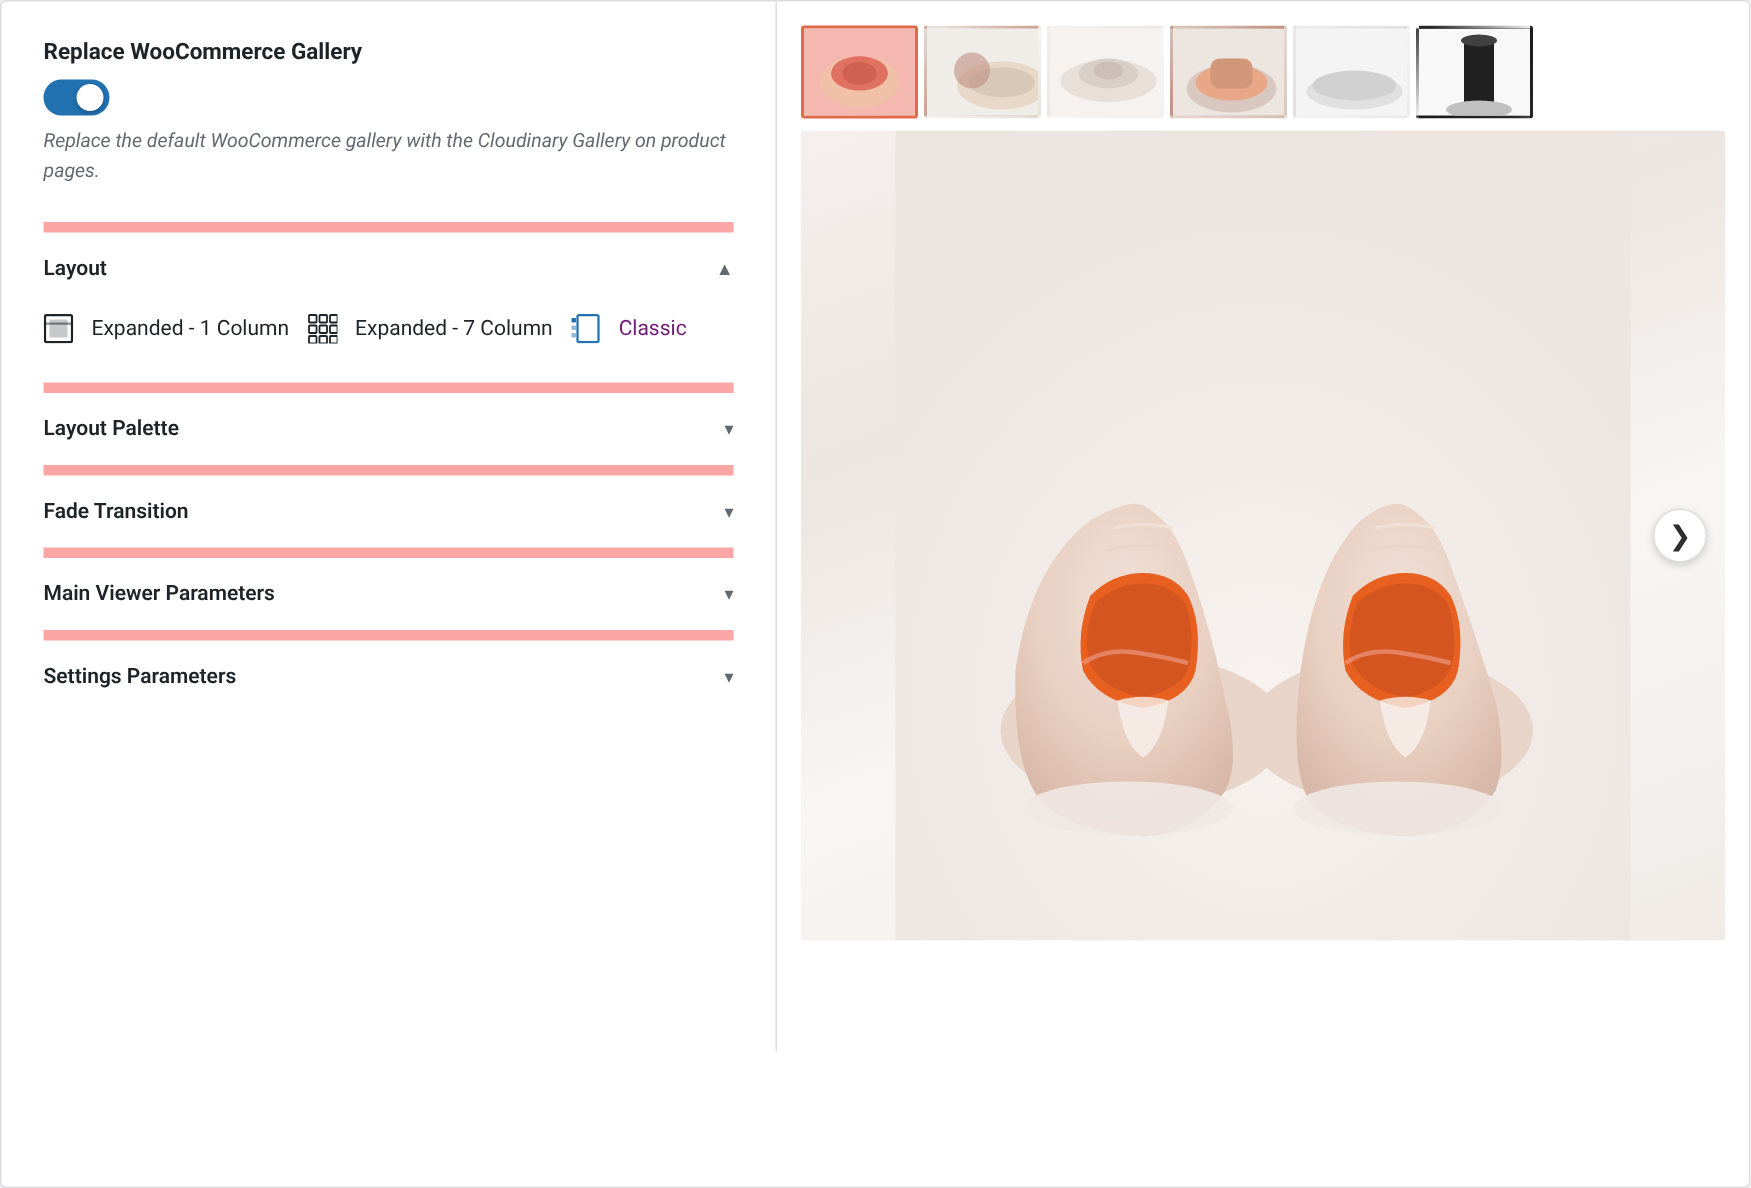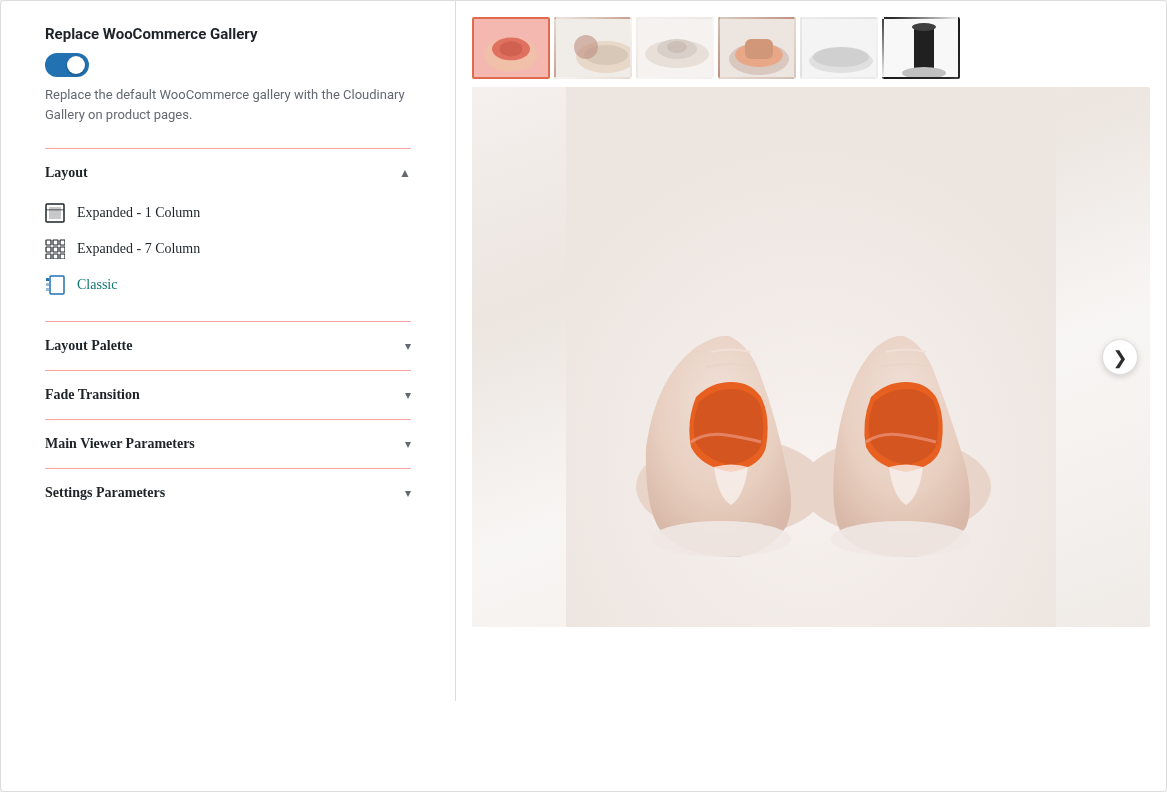--- a/index.html
+++ b/index.html
@@ -27,23 +27,23 @@
       font-weight: 600;
       color: #1d2327;
     }
     .page-content {
       display: flex;
       flex-direction: row;
       padding: 0;
       min-height: 700px;
     }
     .left-panel {
-      width: 455px;
+      width: 517px;
       flex-shrink: 0;
-      padding: 24px 44px;
+      padding: 24px 28px;
       border-right: 1px solid #dcdcde;
     }
     .right-panel {
       flex: 1;
       padding: 16px;
       background: #fff;
     }
     .section-title {
       font-size: 15px;
       font-weight: 700;
@@ -78,25 +78,25 @@
       height: 18px;
       background: #fff;
       border-radius: 50%;
       box-shadow: 0 1px 3px rgba(0,0,0,0.3);
     }
     .toggle-desc {
       color: #646970;
       font-size: 13px;
       margin-bottom: 24px;
       line-height: 1.5;
+      font-style: italic;
     }
     .accordion-section {
-      border-top: 1px solid #fca5a5;
+      border-top: 7px solid #fca5a5;
       padding: 0;
-      font-family: Liberation Serif, serif;
     }
     .accordion-header {
       display: flex;
       justify-content: space-between;
       align-items: center;
       padding: 16px 0;
       cursor: pointer;
       user-select: none;
     }
     .accordion-header-title {
@@ -106,21 +106,21 @@
     }
     .chevron-icon {
       font-size: 12px;
       color: #646970;
     }
     .accordion-body {
       padding-bottom: 16px;
     }
     .layout-options {
       display: flex;
-      flex-direction: column;
+      flex-direction: row;
       gap: 12px;
       padding: 4px 0 8px 0;
       text-align: center;
     }
     .layout-option {
       display: flex;
       align-items: center;
       gap: 12px;
       cursor: pointer;
       font-size: 14px;
@@ -284,21 +284,21 @@
 
             <div class="layout-option active">
               <div class="layout-icon">
                 <svg width="20" height="20" viewBox="0 0 20 20" fill="none">
                   <rect x="5" y="1" width="14" height="18" rx="1" stroke="#2271b1" stroke-width="1.5" fill="none"></rect>
                   <rect x="1" y="3" width="3" height="3" rx="0.5" fill="#2271b1"></rect>
                   <rect x="1" y="8" width="3" height="3" rx="0.5" fill="#2271b1" opacity="0.5"></rect>
                   <rect x="1" y="13" width="3" height="3" rx="0.5" fill="#2271b1" opacity="0.5"></rect>
                 </svg>
               </div>
-              <span style="color:#0f766e;">Classic</span>
+              <span style="color:#701a75;">Classic</span>
             </div>
           </div>
         </div>
       </div>
 
       <div class="accordion-section">
         <div class="accordion-header">
           <span class="accordion-header-title">Layout Palette</span>
           <span class="chevron-icon">▾</span>
         </div>

